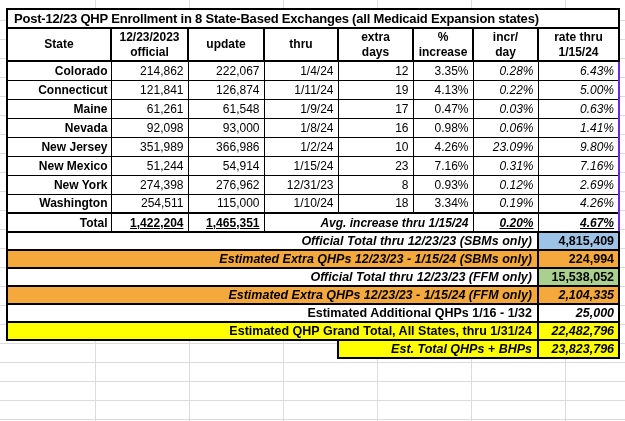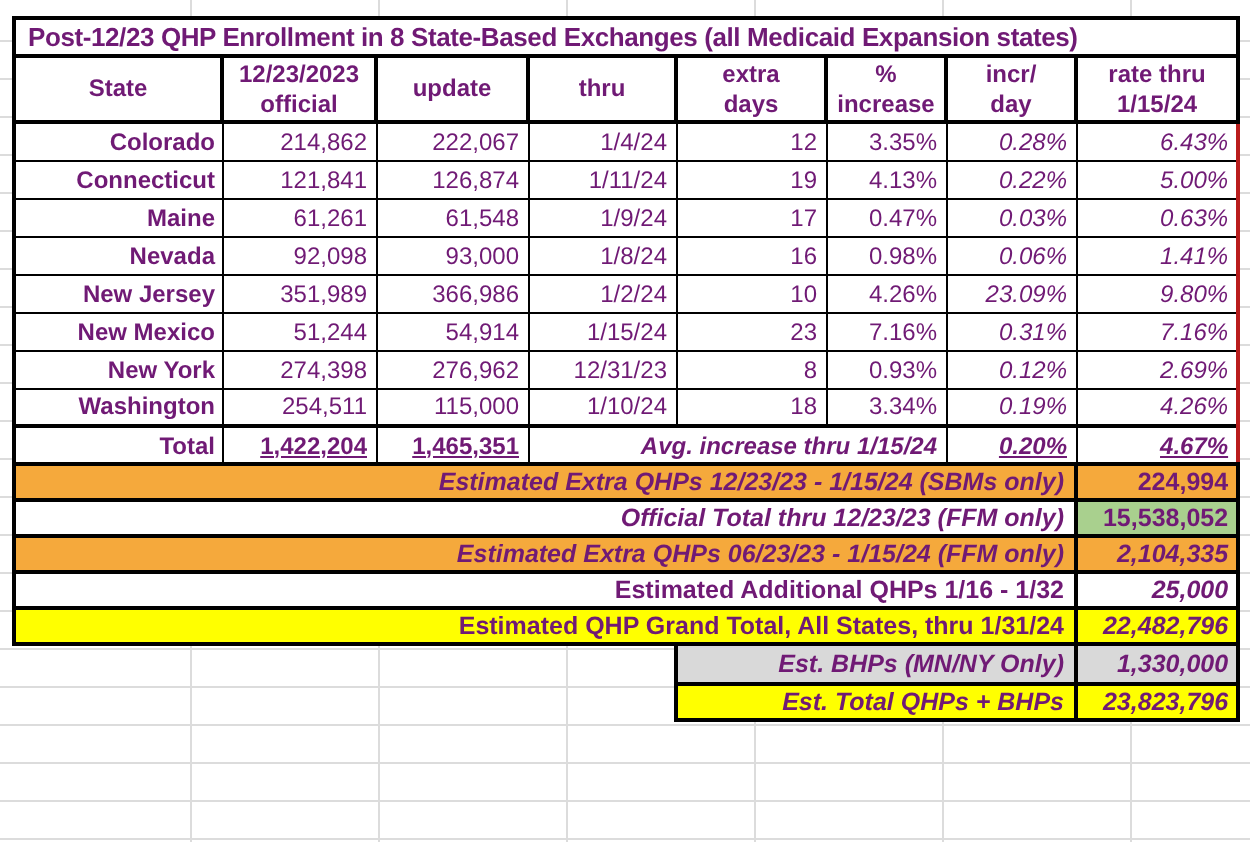--- a/index.html
+++ b/index.html
@@ -16,28 +16,28 @@
       repeating-linear-gradient(to right, transparent 0px, transparent 93px, #dcdcdc 93px, #dcdcdc 94px),
       repeating-linear-gradient(to bottom, transparent 0px, transparent 18px, #dcdcdc 18px, #dcdcdc 19px);
     background-position:2px 2px;
   }
   table.main{
     position:absolute;left:6px;top:8px;
     width:612px;
     border-collapse:collapse;
     table-layout:fixed;
     background:transparent;
-    font-size:12px;color:#701a75;
+    font-size:12px;color:#000000;
   }
   td,th{overflow:hidden;white-space:nowrap;padding:0;}
   .wbg{background:#ffffff;}
   .b2{border:2px solid #000;}
   .b1{border:1px solid #000;}
   .bl2{border-left:2px solid #000;}
-  .br2{border-right:2px solid #b91c1c;}
+  .br2{border-right:2px solid #6d28d9;}
   .bt2{border-top:2px solid #000;}
   .bb2{border-bottom:2px solid #000;}
 
   tr.title-row{height:19px;}
   td.title{
     font-weight:bold;font-size:13px;letter-spacing:-0.2px;
     text-align:left;padding-left:6px;vertical-align:middle;
   }
   tr.header-row{height:33px;}
   th.hdr{
@@ -196,44 +196,43 @@
   <tr class="total-row">
     <td class="state wbg b1 bl2 bt2 bb2">Total</td>
     <td class="num bold wbg b1 bt2 bb2">1,422,204</td>
     <td class="num bold wbg b1 bt2 bb2">1,465,351</td>
     <td colspan="3" class="avg wbg b1 bt2 bb2">Avg. increase thru 1/15/24</td>
     <td class="num bold ital wbg b1 bt2 bb2">0.20%</td>
     <td class="num bold ital wbg b1 br2 bt2 bb2">4.67%</td>
   </tr>
 
   <tr class="sum-row">
+    <td colspan="7" class="slabel ital wbg b2">Official Total thru 12/23/23 (SBMs only)</td>
+    <td class="sval bg-blue b2">4,815,409</td>
+  </tr>
+  <tr class="sum-row">
     <td colspan="7" class="slabel ital bg-orange b2">Estimated Extra QHPs 12/23/23 - 1/15/24 (SBMs only)</td>
     <td class="sval bg-orange b2">224,994</td>
   </tr>
   <tr class="sum-row">
     <td colspan="7" class="slabel ital wbg b2">Official Total thru 12/23/23 (FFM only)</td>
     <td class="sval bg-green b2">15,538,052</td>
   </tr>
   <tr class="sum-row">
-    <td colspan="7" class="slabel ital bg-orange b2">Estimated Extra QHPs 06/23/23 - 1/15/24 (FFM only)</td>
+    <td colspan="7" class="slabel ital bg-orange b2">Estimated Extra QHPs 12/23/23 - 1/15/24 (FFM only)</td>
     <td class="sval ital bg-orange b2">2,104,335</td>
   </tr>
   <tr class="sum-row">
     <td colspan="7" class="slabel wbg b2">Estimated Additional QHPs 1/16 - 1/32</td>
     <td class="sval ital wbg b2">25,000</td>
   </tr>
   <tr class="sum-row">
     <td colspan="7" class="slabel bg-yellow b2">Estimated QHP Grand Total, All States, thru 1/31/24</td>
     <td class="sval ital bg-yellow b2">22,482,796</td>
   </tr>
 
-  <tr class="foot-row1">
-    <td colspan="4" class="empty"></td>
-    <td colspan="3" class="slabel ital bg-gray b2">Est. BHPs (MN/NY Only)</td>
-    <td class="sval ital bg-gray b2">1,330,000</td>
-  </tr>
   <tr class="foot-row3">
     <td colspan="4" class="empty"></td>
     <td colspan="3" class="slabel ital bg-yellow b2">Est. Total QHPs + BHPs</td>
     <td class="sval ital bg-yellow b2">23,823,796</td>
   </tr>
 </tbody>
   </table>
 
 </body></html>

